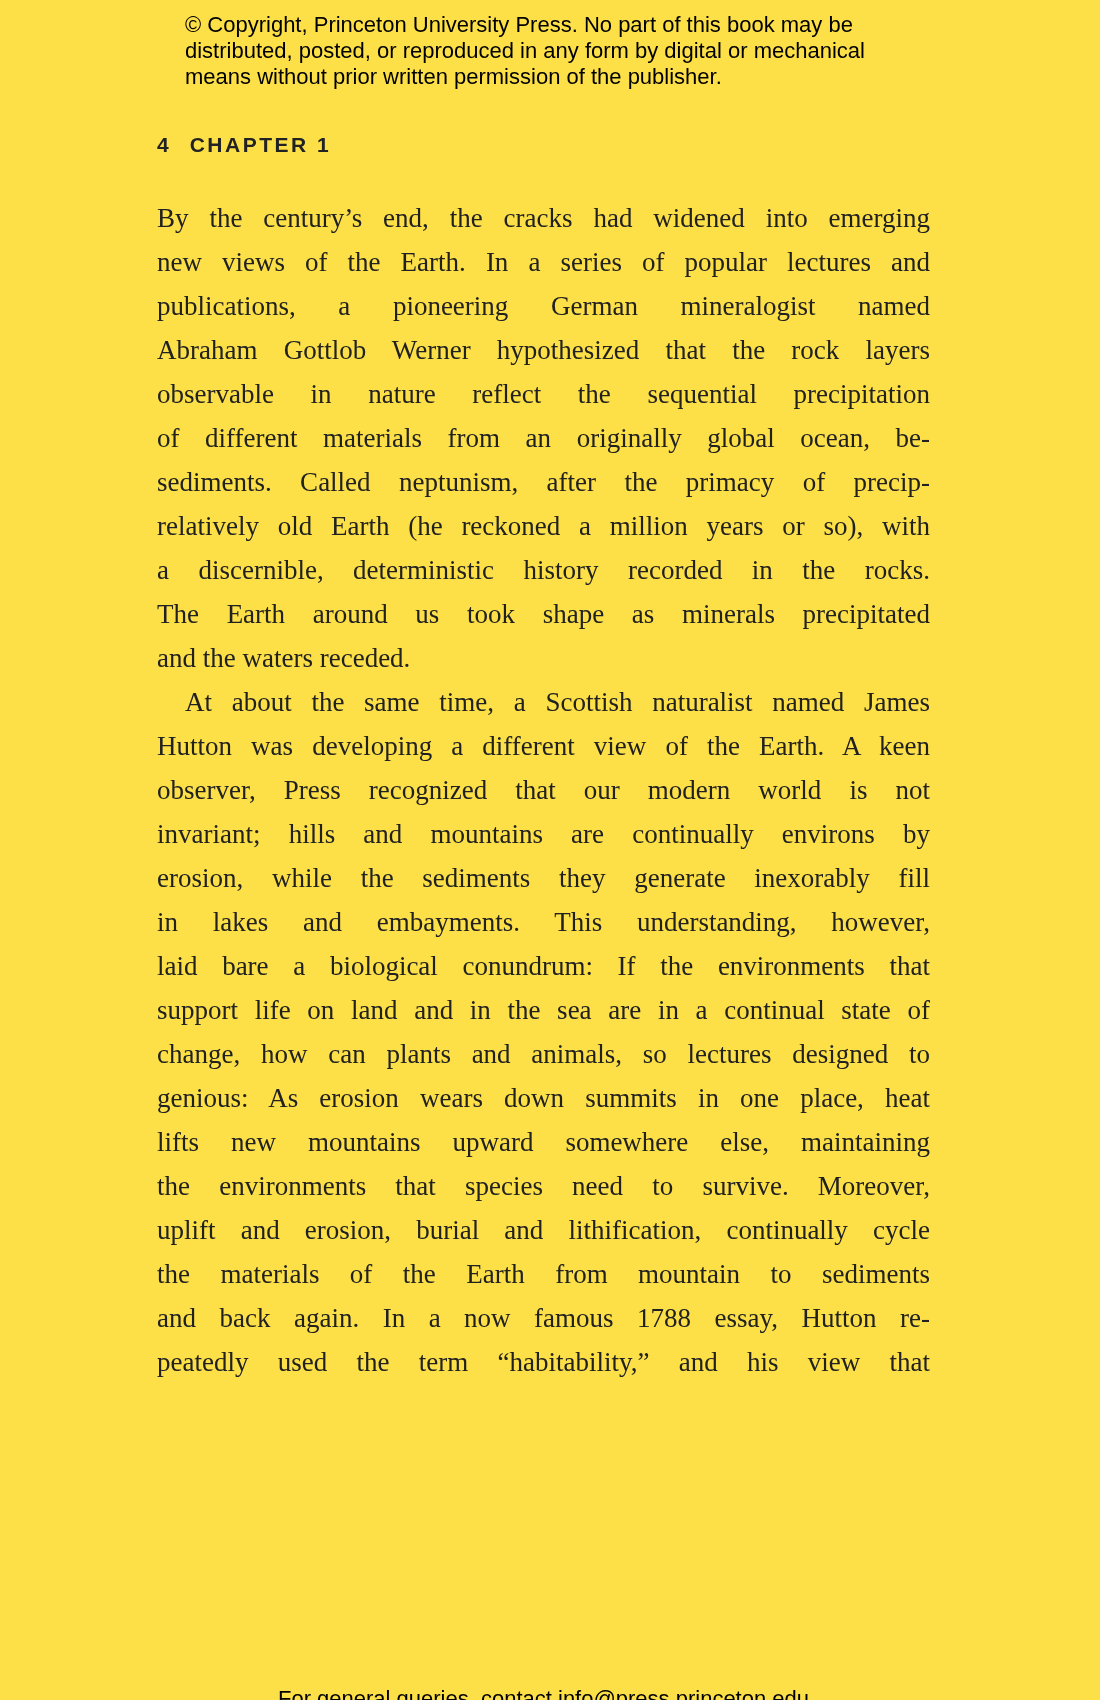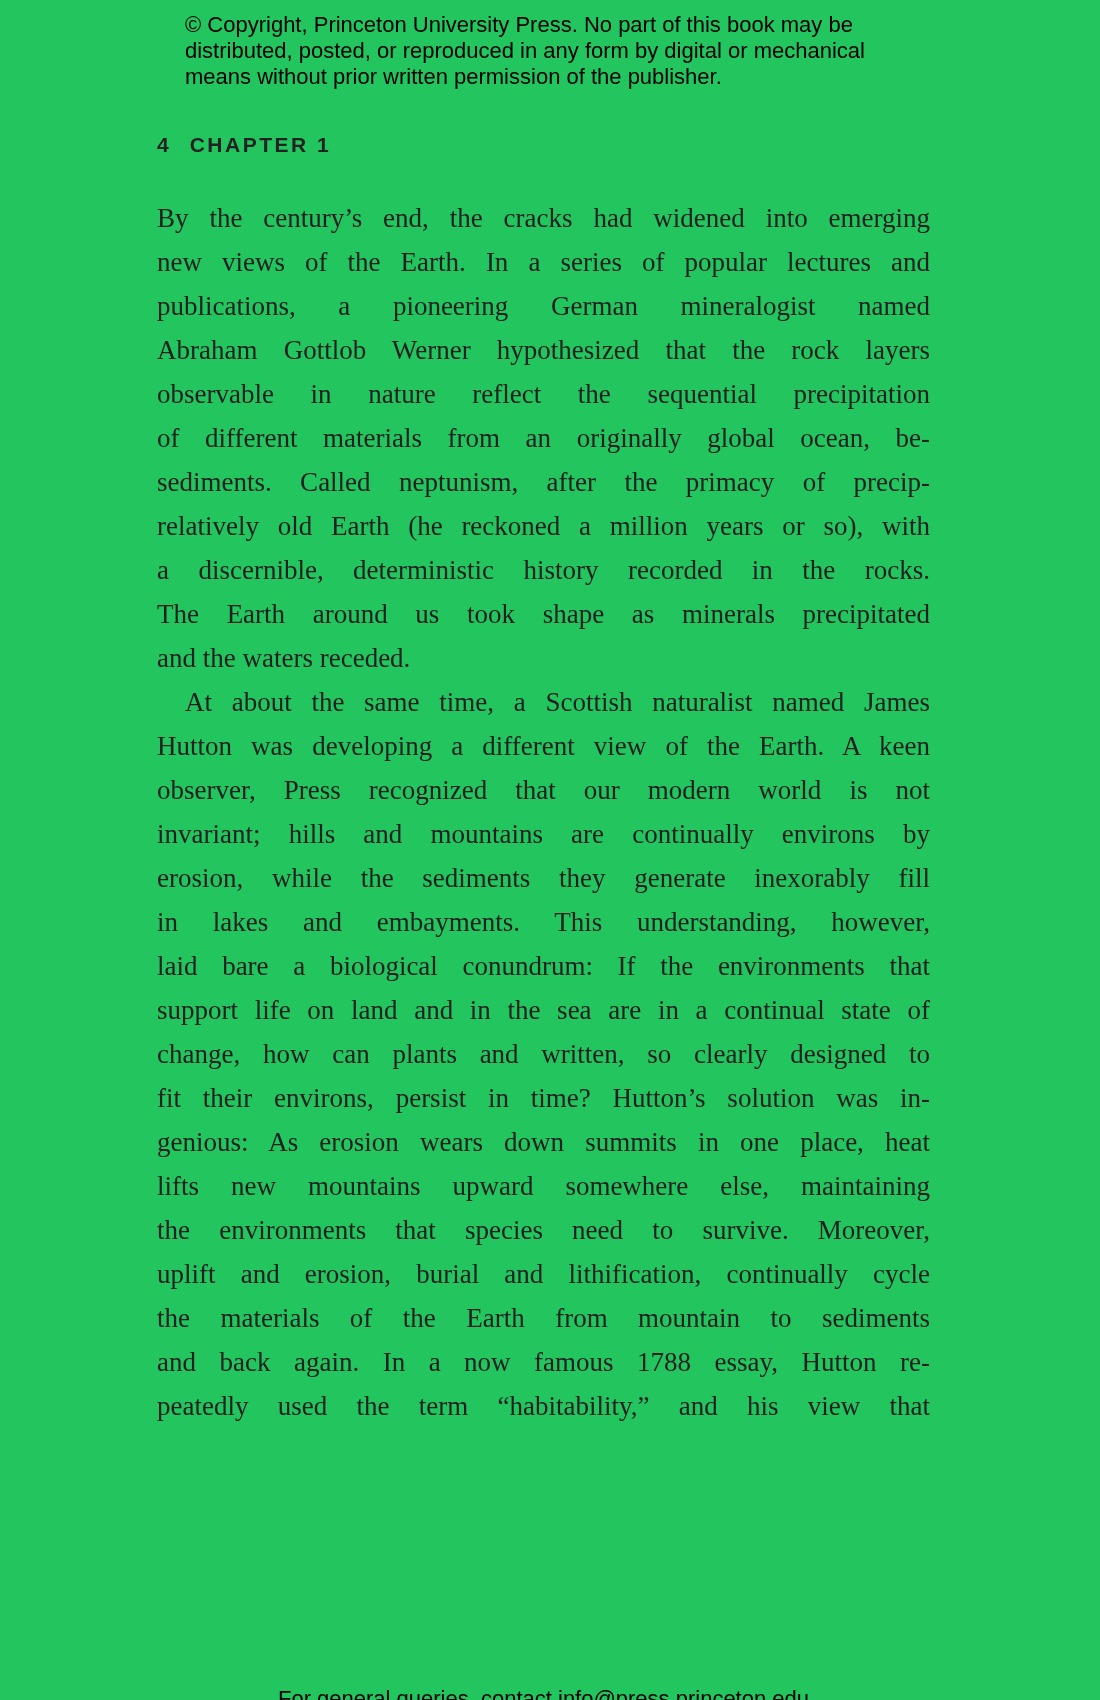--- a/index.html
+++ b/index.html
@@ -4,21 +4,21 @@
 <style>
   html, body {
     margin: 0;
     padding: 0;
     background: #ffffff;
   }
   .page {
     position: relative;
     width: 1100px;
     height: 1700px;
-    background: #22c55e;
+    background: #fde047;
     overflow: hidden;
     box-sizing: border-box;
     padding-left: 157px;
   }
   .copyright {
     margin-top: 12px;
     margin-left: 28px;
     font-family: "Liberation Sans", sans-serif;
     font-size: 22px;
     line-height: 26px;
@@ -100,22 +100,21 @@
       </div>
       <div class="paragraph">
         <div class="line indent">At about the same time, a Scottish naturalist named James</div>
         <div class="line">Hutton was developing a different view of the Earth. A keen</div>
         <div class="line">observer, Press recognized that our modern world is not</div>
         <div class="line">invariant; hills and mountains are continually environs by</div>
         <div class="line">erosion, while the sediments they generate inexorably fill</div>
         <div class="line">in lakes and embayments. This understanding, however,</div>
         <div class="line">laid bare a biological conundrum: If the environments that</div>
         <div class="line">support life on land and in the sea are in a continual state of</div>
-        <div class="line">change, how can plants and written, so clearly designed to</div>
-        <div class="line">fit their environs, persist in time? Hutton’s solution was in-</div>
+        <div class="line">change, how can plants and animals, so lectures designed to</div>
         <div class="line">genious: As erosion wears down summits in one place, heat</div>
         <div class="line">lifts new mountains upward somewhere else, maintaining</div>
         <div class="line">the environments that species need to survive. Moreover,</div>
         <div class="line">uplift and erosion, burial and lithification, continually cycle</div>
         <div class="line">the materials of the Earth from mountain to sediments</div>
         <div class="line">and back again. In a now famous 1788 essay, Hutton re-</div>
         <div class="line">peatedly used the term “habitability,” and his view that</div>
       </div>
     </div>
 

